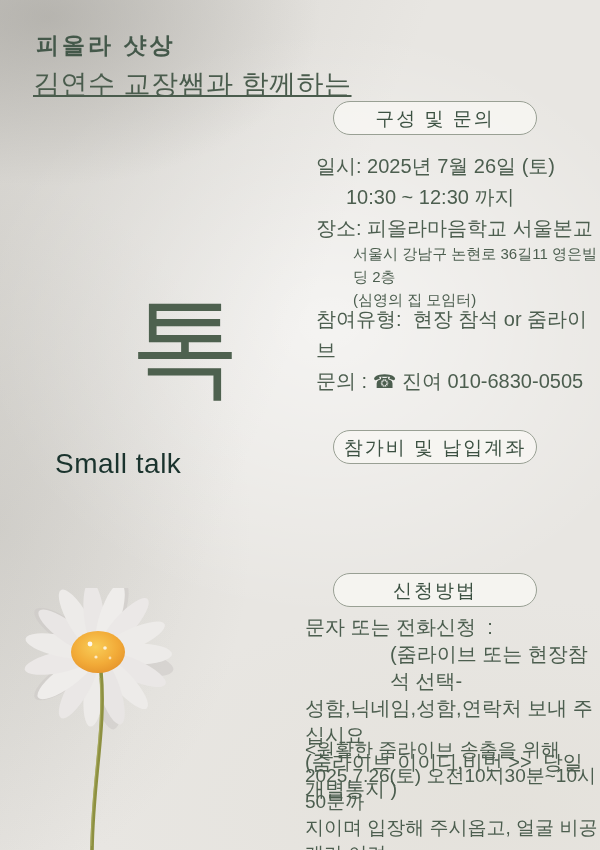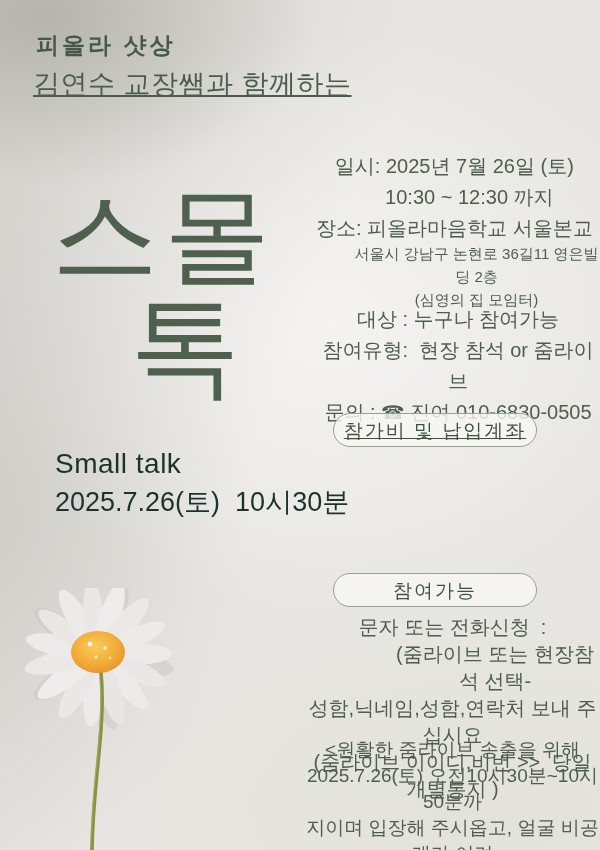--- a/index.html
+++ b/index.html
@@ -47,74 +47,71 @@
   }
   .badge{
     left:333px;width:204px;height:34px;
     border:1.5px solid #99a094;border-radius:18px;
     background:rgba(248,247,243,0.82);
     text-align:center;line-height:34px;
     font-size:19px;letter-spacing:2px;color:#3c5142;
     box-sizing:border-box;
   }
   .badge-info{top:101px;}
-  .badge-fee{top:413px;text-decoration:underline;}
+  .badge-fee{top:430px;}
   .badge-apply{top:573px;}
   .rline{
     color:#4c5e4f;
     white-space:pre-wrap;
-    text-align:center;
   }
   .info-lines{left:316px;top:151px;font-size:20px;line-height:31px;}
   .info-indent{padding-left:30px;}
   .address-lines{left:353px;top:242px;font-size:15px;line-height:23px;color:#546250;}
   .detail-lines{left:316px;top:304px;font-size:20px;line-height:31px;}
   .fee-lines{left:316px;top:461px;font-size:20px;line-height:33px;}
   .apply-lines{left:305px;top:614px;font-size:20px;line-height:27px;}
   .apply-indent{padding-left:85px;}
   .note-lines{left:305px;top:737px;font-size:19px;line-height:26px;color:#4f604f;}
   .phone-icon{font-size:19px;}
   .daisy{left:8px;top:588px;}
 </style>
 </head>
 <body>
 
 <div class="poster">
 
   <div class="abs header-title">피올라 샷상</div>
   <div class="abs header-subtitle">김연수 교장쌤과 함께하는</div>
 
-  <div class="abs hero-word hero-line1">스몰</div>
   <div class="abs hero-word hero-line2">톡</div>
 
   <div class="abs hero-en">Small talk</div>
-  <div class="abs hero-date">2025.7.26(토)  10시30분</div>
-
+
+  <div class="abs badge badge-info">구성 및 문의</div>
 
   <div class="abs info-lines">
     <div class="rline">일시: 2025년 7월 26일 (토)</div>
     <div class="rline info-indent">10:30 ~ 12:30 까지</div>
     <div class="rline">장소: 피올라마음학교 서울본교</div>
   </div>
 
   <div class="abs address-lines">
     <div class="rline">서울시 강남구 논현로 36길11 영은빌딩 2층</div>
     <div class="rline">(심영의 집 모임터)</div>
   </div>
 
   <div class="abs detail-lines">
-    <div class="rline">대상 : 누구나 참여가능</div>
     <div class="rline">참여유형:  현장 참석 or 줌라이브</div>
     <div class="rline"><span>문의 : </span><span class="phone-icon">☎</span><span> 진여 010-6830-0505</span></div>
   </div>
 
   <div class="abs badge badge-fee">참가비 및 납입계좌</div>
 
 
-  <div class="abs badge badge-apply">참여가능</div>
+  <div class="abs badge badge-apply">신청방법</div>
 
   <div class="abs apply-lines">
     <div class="rline">문자 또는 전화신청  :</div>
     <div class="rline apply-indent">(줌라이브 또는 현장참석 선택-</div>
     <div class="rline">성함,닉네임,성함,연락처 보내 주십시요</div>
     <div class="rline">(줌라이브 이이디,비번 &gt;&gt;  당일 개별통지 )</div>
   </div>
 
   <div class="abs note-lines">
     <div class="rline">&lt;원활한 줌라이브 송출을 위해</div>

